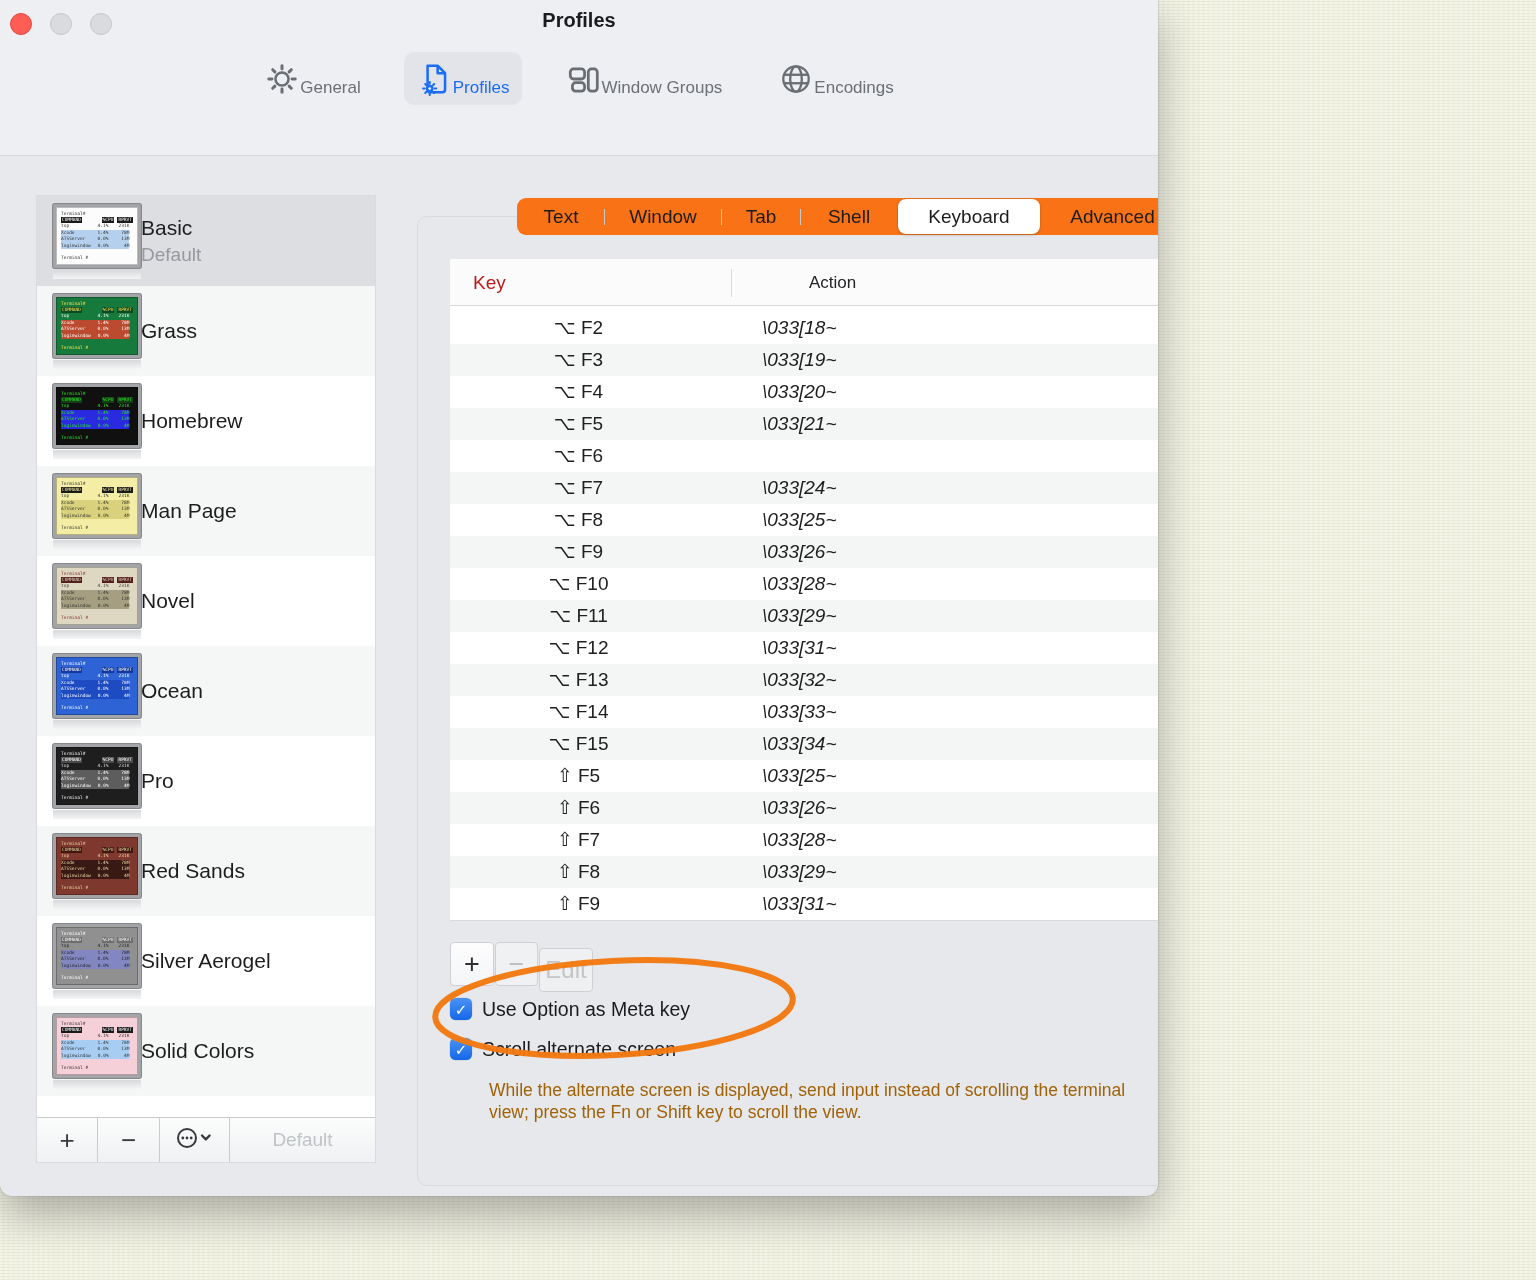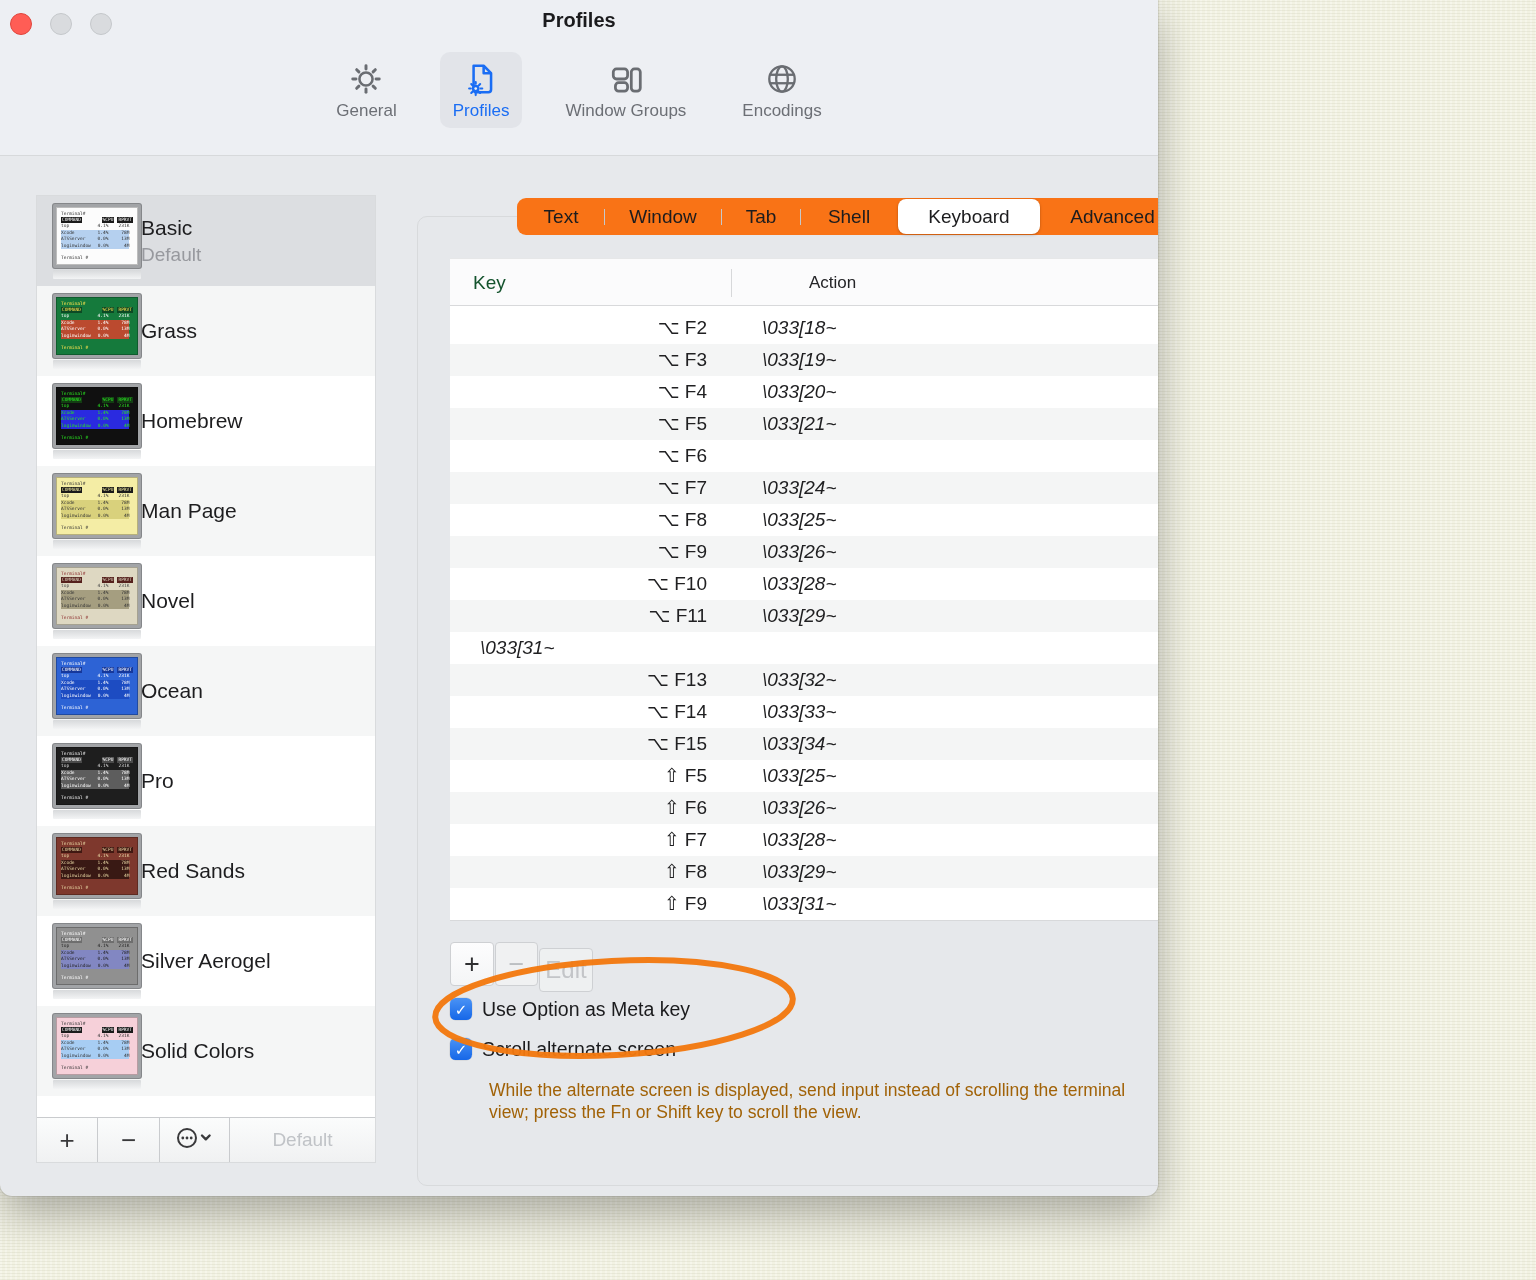--- a/index.html
+++ b/index.html
@@ -22,21 +22,21 @@
     background:#edeff3; border-bottom:1px solid #d7d9db; }
   .window-title { position:absolute; top:9px; left:0; width:100%;
     text-align:center; font-size:20px; font-weight:700; color:#1b1b1d; }
   .traffic { position:absolute; top:13px; left:10px; display:flex; gap:18px; }
   .tl { width:22px; height:22px; border-radius:50%; }
   .tl-close { background:#ff5d55; border:1px solid #e0453c; }
   .tl-gray  { background:#d9dbde; border:1px solid #c5c8cb; }
 
   .toolbar { position:absolute; top:52px; left:0; right:0;
     display:flex; justify-content:center; align-items:flex-start; gap:30px; }
-  .tb-item { display:flex; flex-direction:column; align-items:center;
+  .tb-item { display:flex; flex-direction:row; align-items:flex-end;
     padding:8px 13px 7px; border-radius:10px; }
   .tb-item.active { background:#e2e4e9; }
   .tb-icon { height:38px; display:flex; align-items:center; justify-content:center; }
   .tb-label { font-size:17px; margin-top:3px; color:#6c6f75; white-space:nowrap; }
   .tb-item.active .tb-label { color:#1a6df4; }
 
   
   .sidebar { position:absolute; left:36px; top:195px; width:340px; height:968px;
     background:#fff; border:1px solid #d9dbdd; }
   .profile-list { position:absolute; left:0; top:0; width:100%; height:922px; overflow:hidden; }
@@ -84,28 +84,28 @@
   .seg { height:35px; display:flex; align-items:center; justify-content:center;
     font-size:19px; color:#1c1c1e; border-radius:8px; }
   .seg.selected { background:#fff; box-shadow:0 1px 3px rgba(0,0,0,0.22), 0 0 0 0.5px rgba(0,0,0,0.05); }
   .seg-sep { width:1px; height:16px; background:#c6c8cb; flex:none; }
   .seg-sep.hide { background:transparent; }
 
   .kbd-table { position:absolute; left:450px; top:258px; width:795px;
     border-bottom:1px solid #d8d9db; }
   .tbl-header { position:relative; height:48px; background:#fbfbfc;
     border-bottom:1px solid #d8d9db; border-top:1px solid #e6e7e8; }
-  .th-key { position:absolute; left:23px; top:0; line-height:48px; font-size:19px; color:#14532d; }
+  .th-key { position:absolute; left:23px; top:0; line-height:48px; font-size:19px; color:#b91c1c; }
   .th-div { position:absolute; left:281px; top:10px; width:1px; height:28px; background:#d7d8da; }
   .th-action { position:absolute; left:311px; top:0; line-height:48px; font-size:17px; color:#242427;margin-left:48px; }
   .tbl-body { background:#fff; }
   .sliver { height:6px; background:#fff; }
   .trow { height:32px; display:flex; font-size:19px; color:#202022; background:#fff; }
   .trow.alt { background:#f4f5f5; }
-  .td-key { width:282px; flex:none; text-align:right; padding-right:25px; line-height:32px; }
+  .td-key { width:282px; flex:none; text-align:center; padding-right:25px; line-height:32px; }
   .td-action { flex:1; padding-left:30px; line-height:32px;font-style:italic; }
 
   .row-actions { position:absolute; left:450px; top:942px; height:56px; }
   .ra-btn { position:absolute; top:0; height:44px; border:1px solid #ced0d3; border-radius:4px;
     background:linear-gradient(#fdfdfe,#f4f5f6); display:flex; align-items:center; justify-content:center; }
   .btn-add { left:0; width:44px; font-size:27px; color:#2f2f31; }
   .btn-remove { left:45px; width:43px; font-size:27px; color:#bcbfc2; background:#f0f1f2; }
   .btn-edit { left:89px; width:54px; top:6px; font-size:24px; color:#c3c5c8; background:#eef0f1; }
 
   .checkbox-group { position:absolute; left:450px; top:996px; }
@@ -692,20 +692,21 @@
   </div>
           <div class="trow">
     <div class="td-key">⌥ F10</div>
     <div class="td-action">\033[28~</div>
   </div>
           <div class="trow alt">
     <div class="td-key">⌥ F11</div>
     <div class="td-action">\033[29~</div>
   </div>
           <div class="trow">
+    <div class="td-key">⌥ F12</div>
     <div class="td-action">\033[31~</div>
   </div>
           <div class="trow alt">
     <div class="td-key">⌥ F13</div>
     <div class="td-action">\033[32~</div>
   </div>
           <div class="trow">
     <div class="td-key">⌥ F14</div>
     <div class="td-action">\033[33~</div>
   </div>

